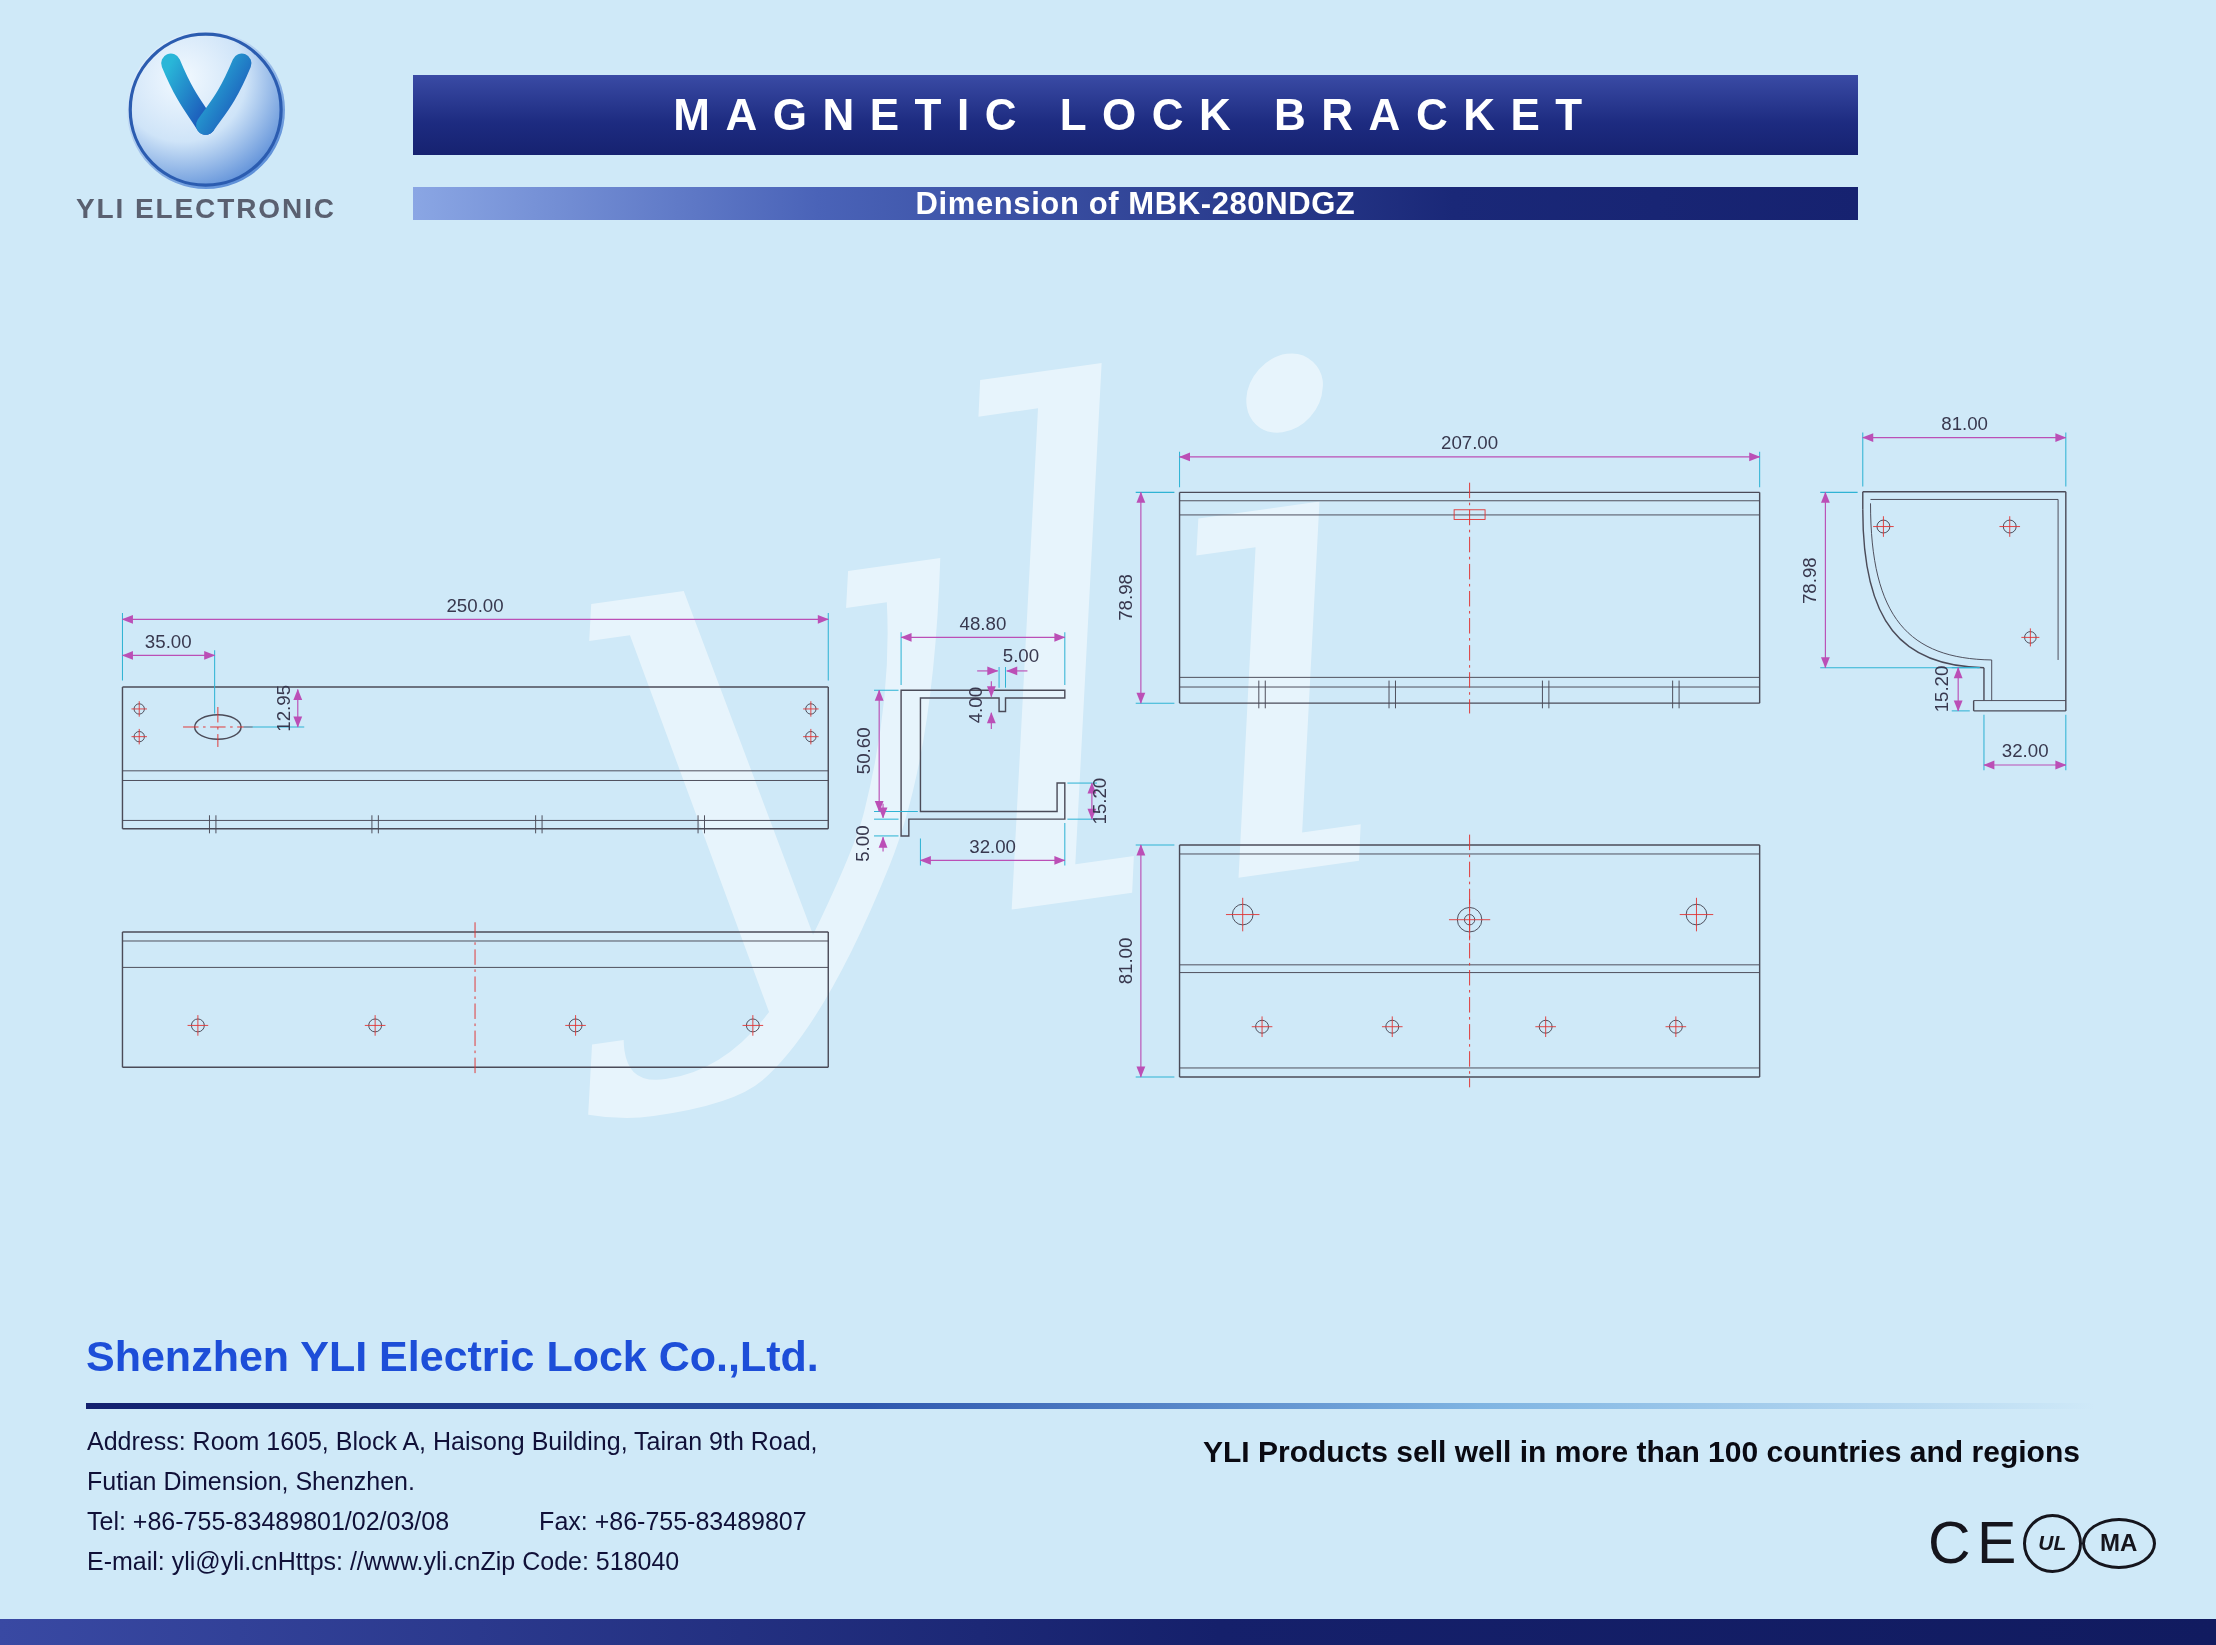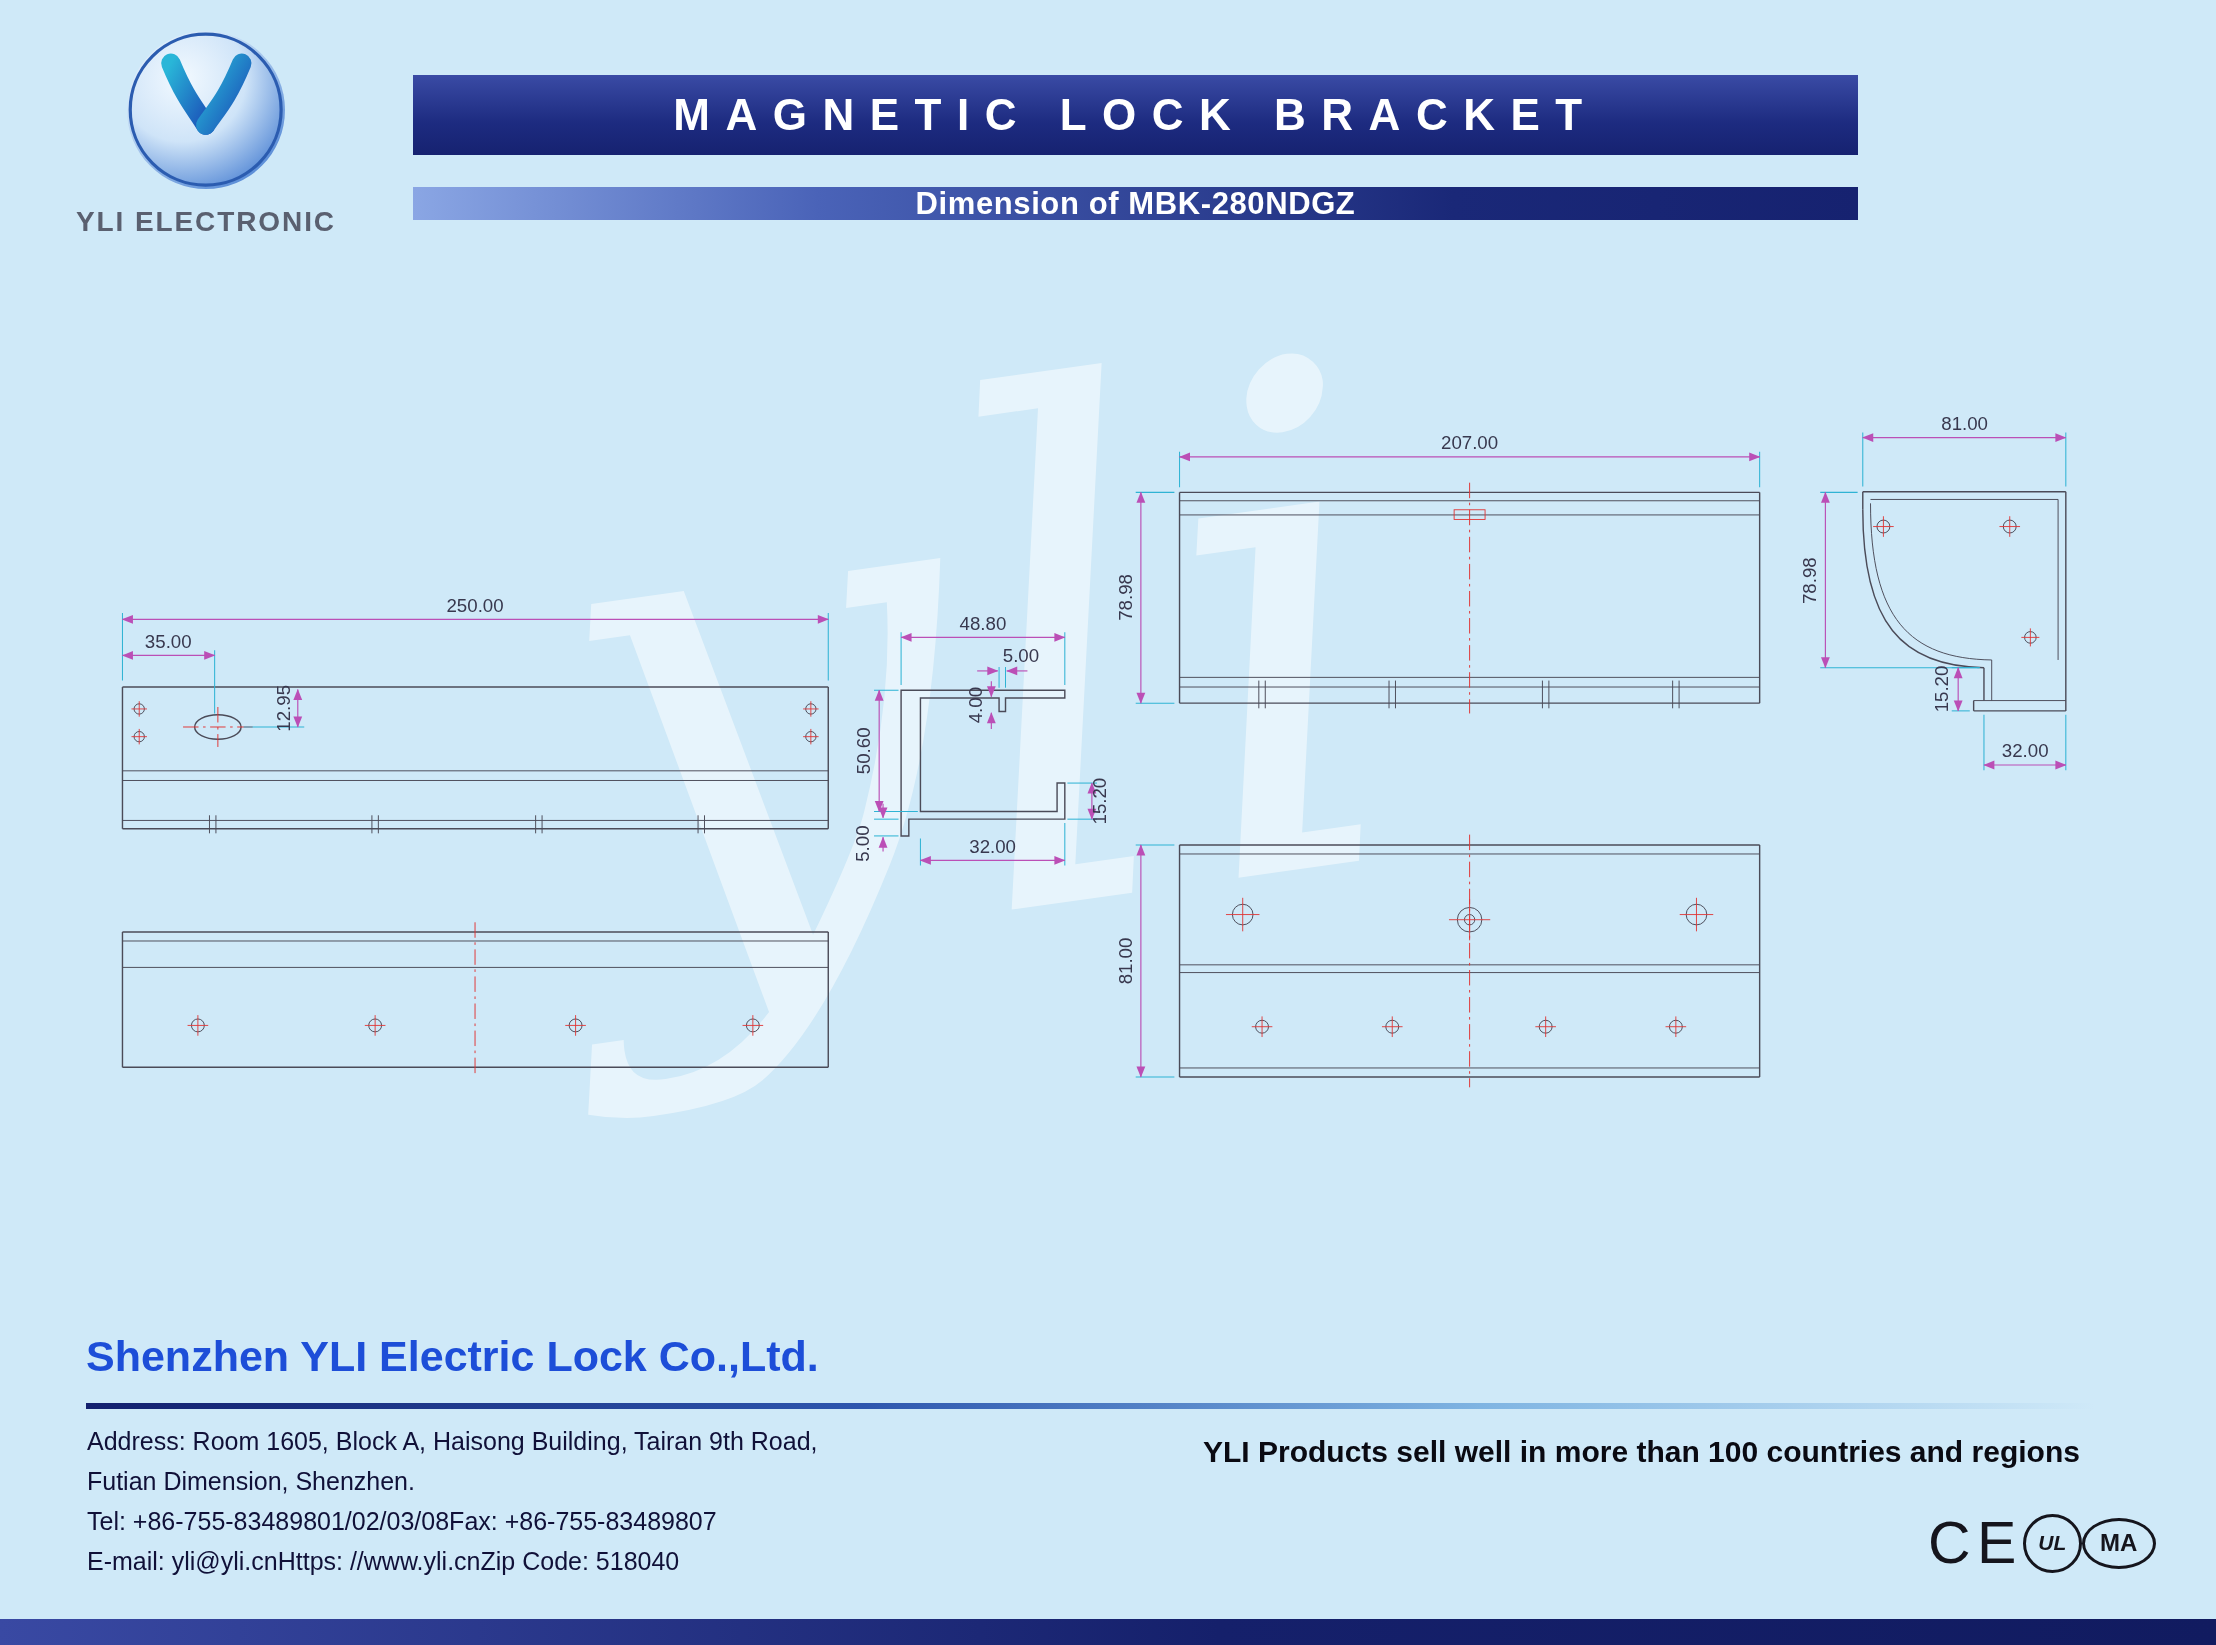--- a/index.html
+++ b/index.html
@@ -5,21 +5,21 @@
   html,body{margin:0;padding:0;background:#9fbcd2;}
   #page{
     position:relative;width:2216px;height:1645px;overflow:hidden;
     background:#cfe9f8;font-family:"Liberation Sans",sans-serif;
   }
   
   .logo-wrap{position:absolute;left:48px;top:31px;width:316px;text-align:center;}
   .logo-circle{width:158px;height:158px;margin:0 auto;border-radius:50%;
     background:radial-gradient(circle at 35% 30%, #f2f9ff 0%, #cfe4f8 42%, #5d8fd8 78%, #1e4fae 100%);
     display:flex;align-items:center;justify-content:center;}
-  .logo-text{margin-top:17px;font-size:28px;font-weight:bold;color:#5a6070;letter-spacing:1.9px;}
+  .logo-text{margin-top:4px;font-size:28px;font-weight:bold;color:#5a6070;letter-spacing:1.9px;}
   .banner{position:absolute;left:413px;top:75px;width:1445px;height:125px;}
   .banner-title{height:80px;display:flex;align-items:center;justify-content:center;
     background:linear-gradient(180deg,#3a4ba5 0%,#1d2b80 60%,#162270 100%);
     color:#ffffff;font-size:44px;font-weight:bold;letter-spacing:15.5px;white-space:nowrap;}
   .banner-sub{height:33px;display:flex;align-items:center;justify-content:center;
     background:linear-gradient(90deg,#8aa6e4 0%,#4a63b8 28%,#1a2878 72%,#162270 100%);
     color:#ffffff;font-size:31px;font-weight:bold;letter-spacing:0.6px;margin-top:32px;}
   
   .watermark{position:absolute;left:554px;top:258px;width:1289px;
     font-family:"DejaVu Serif",serif;font-style:italic;font-size:696px;line-height:1.1;
@@ -31,21 +31,21 @@
   .ext{stroke:#2fb3d4;stroke-width:1.6;}
   .dim{stroke:#bb4fb6;stroke-width:1.8;fill:none;}
   .cl{stroke:#e03535;stroke-width:1.5;stroke-dasharray:24 7 4 7;fill:none;}
   .rc{stroke:#e03535;stroke-width:1.4;fill:none;}
   .dimtext{fill:#38384e;font-size:29px;text-anchor:middle;font-family:"Liberation Sans",sans-serif;}
   
   .company{position:absolute;left:86px;top:1332px;font-size:43px;font-weight:bold;color:#1d4ed8;}
   .divider{position:absolute;left:86px;top:1403px;width:2050px;height:5.8px;
     background:linear-gradient(90deg,#13206e 0%,#2e56ae 38%,#7fb4e2 68%,rgba(207,233,248,0) 98%);}
   .contact{position:absolute;left:87px;font-size:25px;color:#101038;}
-  .c1{top:1427px;} .c2{top:1467px;} .c3{top:1507px;display:flex;} .c4{top:1547px;display:flex;}
+  .c1{top:1427px;} .c2{top:1467px;} .c3{top:1507px;display:flex;gap:90px;} .c4{top:1547px;display:flex;}
   .tagline{position:absolute;left:1203px;top:1435px;width:948px;font-size:30px;font-weight:bold;color:#0a0a12;}
   .certs{position:absolute;left:1928px;top:1509px;display:flex;align-items:center;}
   .ce{font-size:59px;color:#15151d;letter-spacing:6.4px;}
   .ul-mark{width:53px;height:53px;border:3.2px solid #15151d;border-radius:50%;
     display:flex;align-items:center;justify-content:center;font-size:21px;font-weight:bold;
     font-style:italic;color:#15151d;}
   .ma-mark{width:68px;height:45px;border:3.2px solid #15151d;border-radius:50%;
     display:flex;align-items:center;justify-content:center;font-size:24px;font-weight:bold;color:#15151d;}
   .bottom-bar{position:absolute;left:0;top:1619px;width:2216px;height:26px;
     background:linear-gradient(90deg,#3949a3 0%,#15206b 55%,#111b60 100%);}

